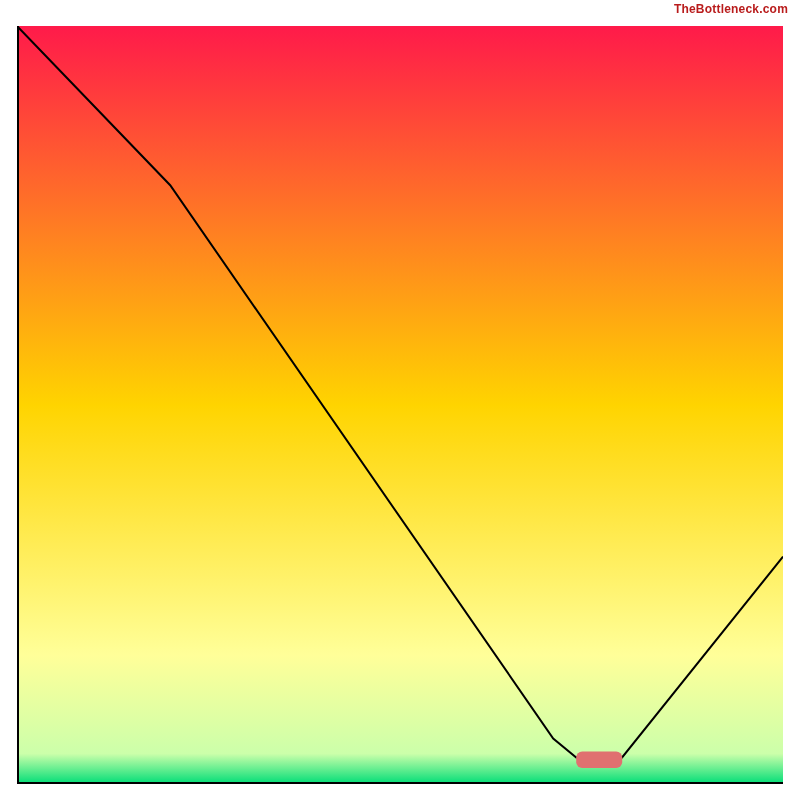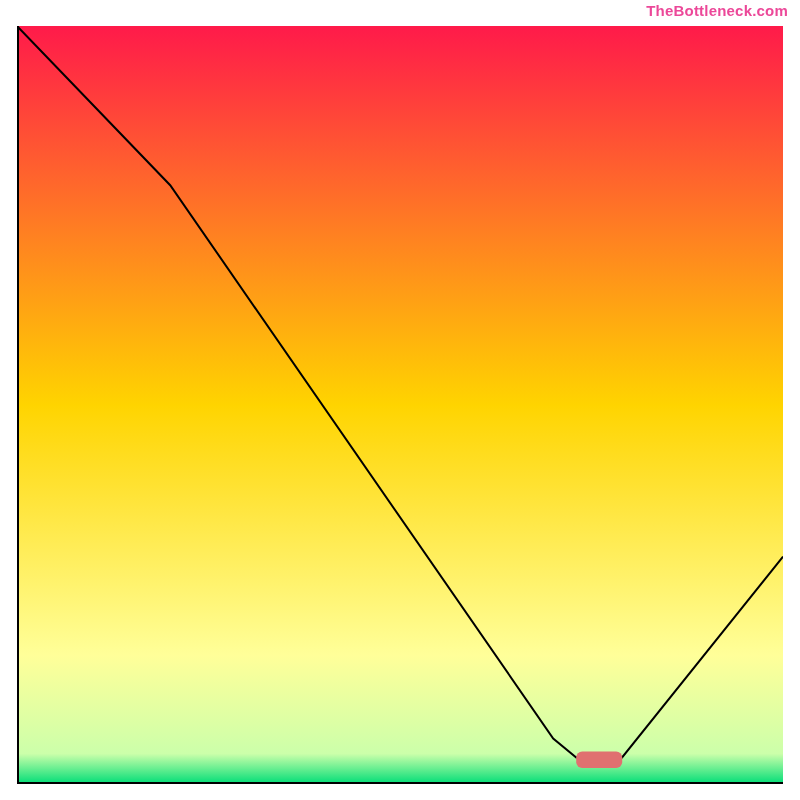--- a/index.html
+++ b/index.html
@@ -8,23 +8,23 @@
     width: 800px;
     height: 800px;
     background: #ffffff;
     font-family: Arial, sans-serif;
     overflow: hidden;
   }
   .watermark {
     position: absolute;
     top: 2px;
     right: 12px;
-    font-size: 15px;
+    font-size: 12px;
     font-weight: bold;
-    color: #ec4899;
+    color: #b91c1c;
     letter-spacing: 0.2px;
   }
   .plot-area {
     position: absolute;
     left: 17px;
     top: 26px;
     width: 766px;
     height: 758px;
     border: 2px solid #000;
     box-sizing: border-box;

